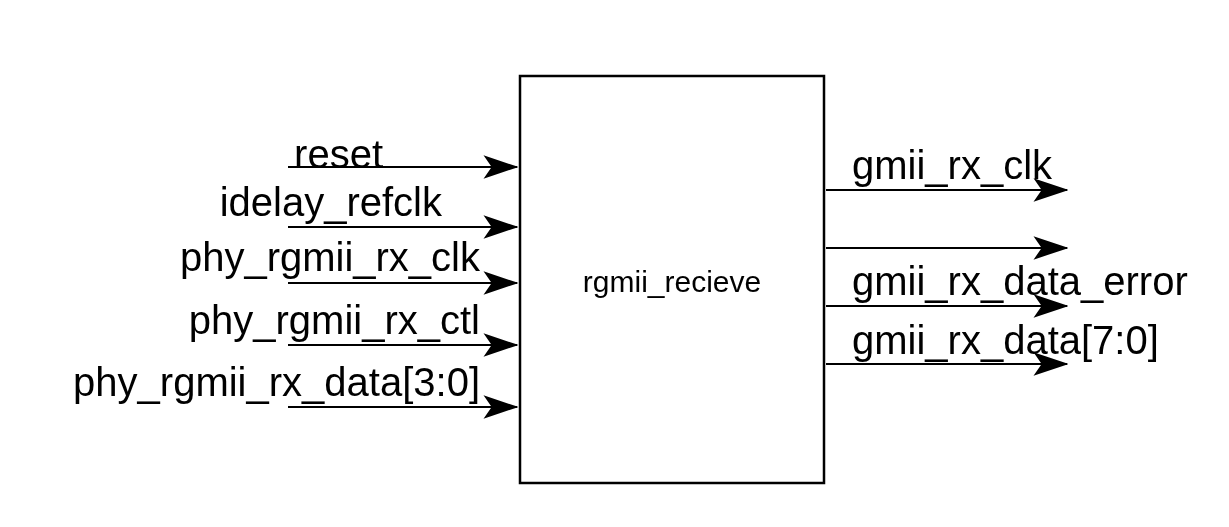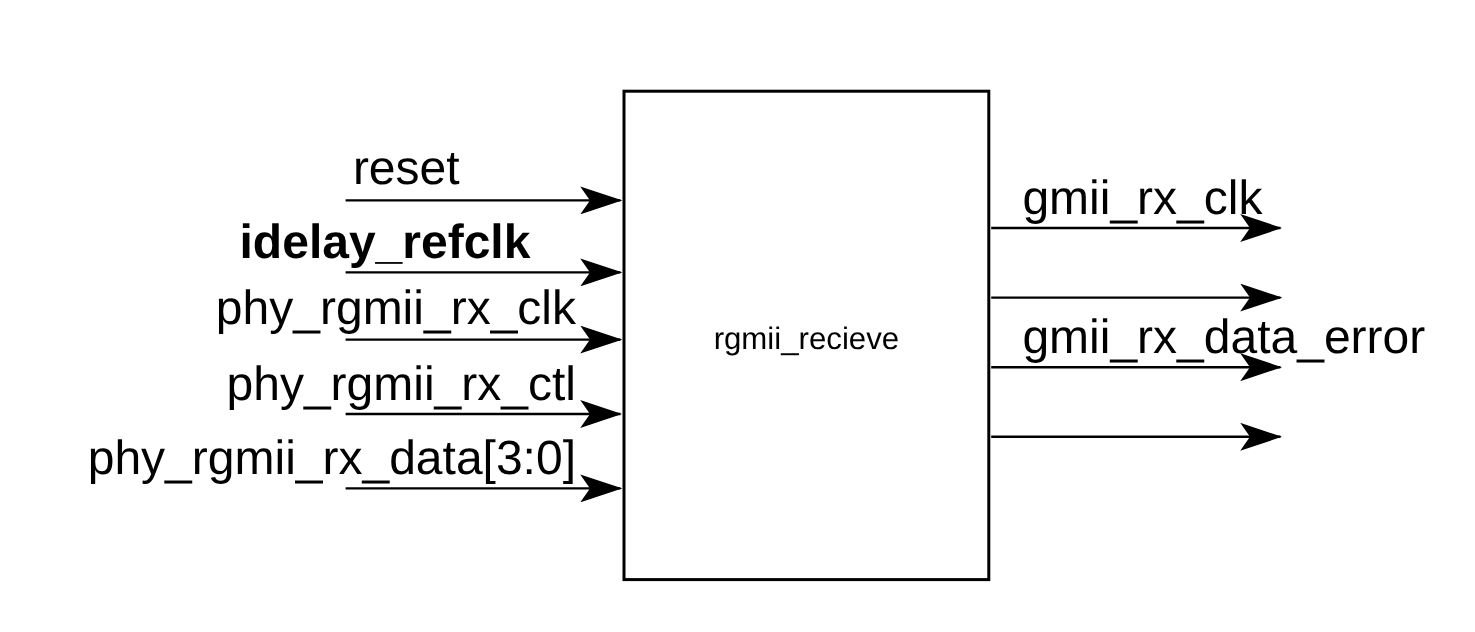--- a/index.html
+++ b/index.html
@@ -32,21 +32,21 @@
   }
   .sig-label.in {
     text-align: right;
   }
   .module-title {
     position: absolute;
     left: 520px;
     top: 264px;
     width: 304px;
     text-align: center;
-    font-size: 26px;
+    font-size: 30px;
     line-height: 36px;
     color: #000000;
   }
 </style>
 </head>
 <body>
 
 <div class="canvas">
 
   <svg class="wires-layer" width="1229" height="527" viewBox="0 0 1229 527" xmlns="http://www.w3.org/2000/svg">
@@ -65,22 +65,23 @@
     <line x1="288" y1="407" x2="517" y2="407" stroke="#000000" stroke-width="2" marker-end="url(#arrowhead)"></line>
 
     <line x1="826" y1="190" x2="1067" y2="190" stroke="#000000" stroke-width="2" marker-end="url(#arrowhead)"></line>
     <line x1="826" y1="248" x2="1067" y2="248" stroke="#000000" stroke-width="2" marker-end="url(#arrowhead)"></line>
     <line x1="826" y1="306" x2="1067" y2="306" stroke="#000000" stroke-width="2" marker-end="url(#arrowhead)"></line>
     <line x1="826" y1="364" x2="1067" y2="364" stroke="#000000" stroke-width="2" marker-end="url(#arrowhead)"></line>
   </svg>
 
   <div class="module-title">rgmii_recieve</div>
 
-  <div class="sig-label in" style="right: 846px; top: 117px;">reset</div>
-  <div class="sig-label in" style="right: 787px; top: 179px; font-weight: bold;">idelay_refclk</div>
+  <div class="sig-label in" style="right: 846px; top: 131px;">reset</div>
+  <div class="sig-label in" style="right: 787px; top: 179px;">idelay_refclk</div>
   <div class="sig-label in" style="right: 749px; top: 234px; text-align: right;">phy_rgmii_rx_clk</div>
   <div class="sig-label in" style="right: 749px; top: 297px;">phy_rgmii_rx_ctl</div>
   <div class="sig-label in" style="right: 749px; top: 359px; text-align: right;">phy_rgmii_rx_data[3:0]</div>
 
   <div class="sig-label out" style="left: 852px; top: 142px;">gmii_rx_clk</div>
   <div class="sig-label out" style="left: 852px; top: 258px;">gmii_rx_data_error</div>
+  <div class="sig-label out" style="left: 852px; top: 317px;">gmii_rx_data[7:0]</div>
 
 </div>
 
 </body></html>

